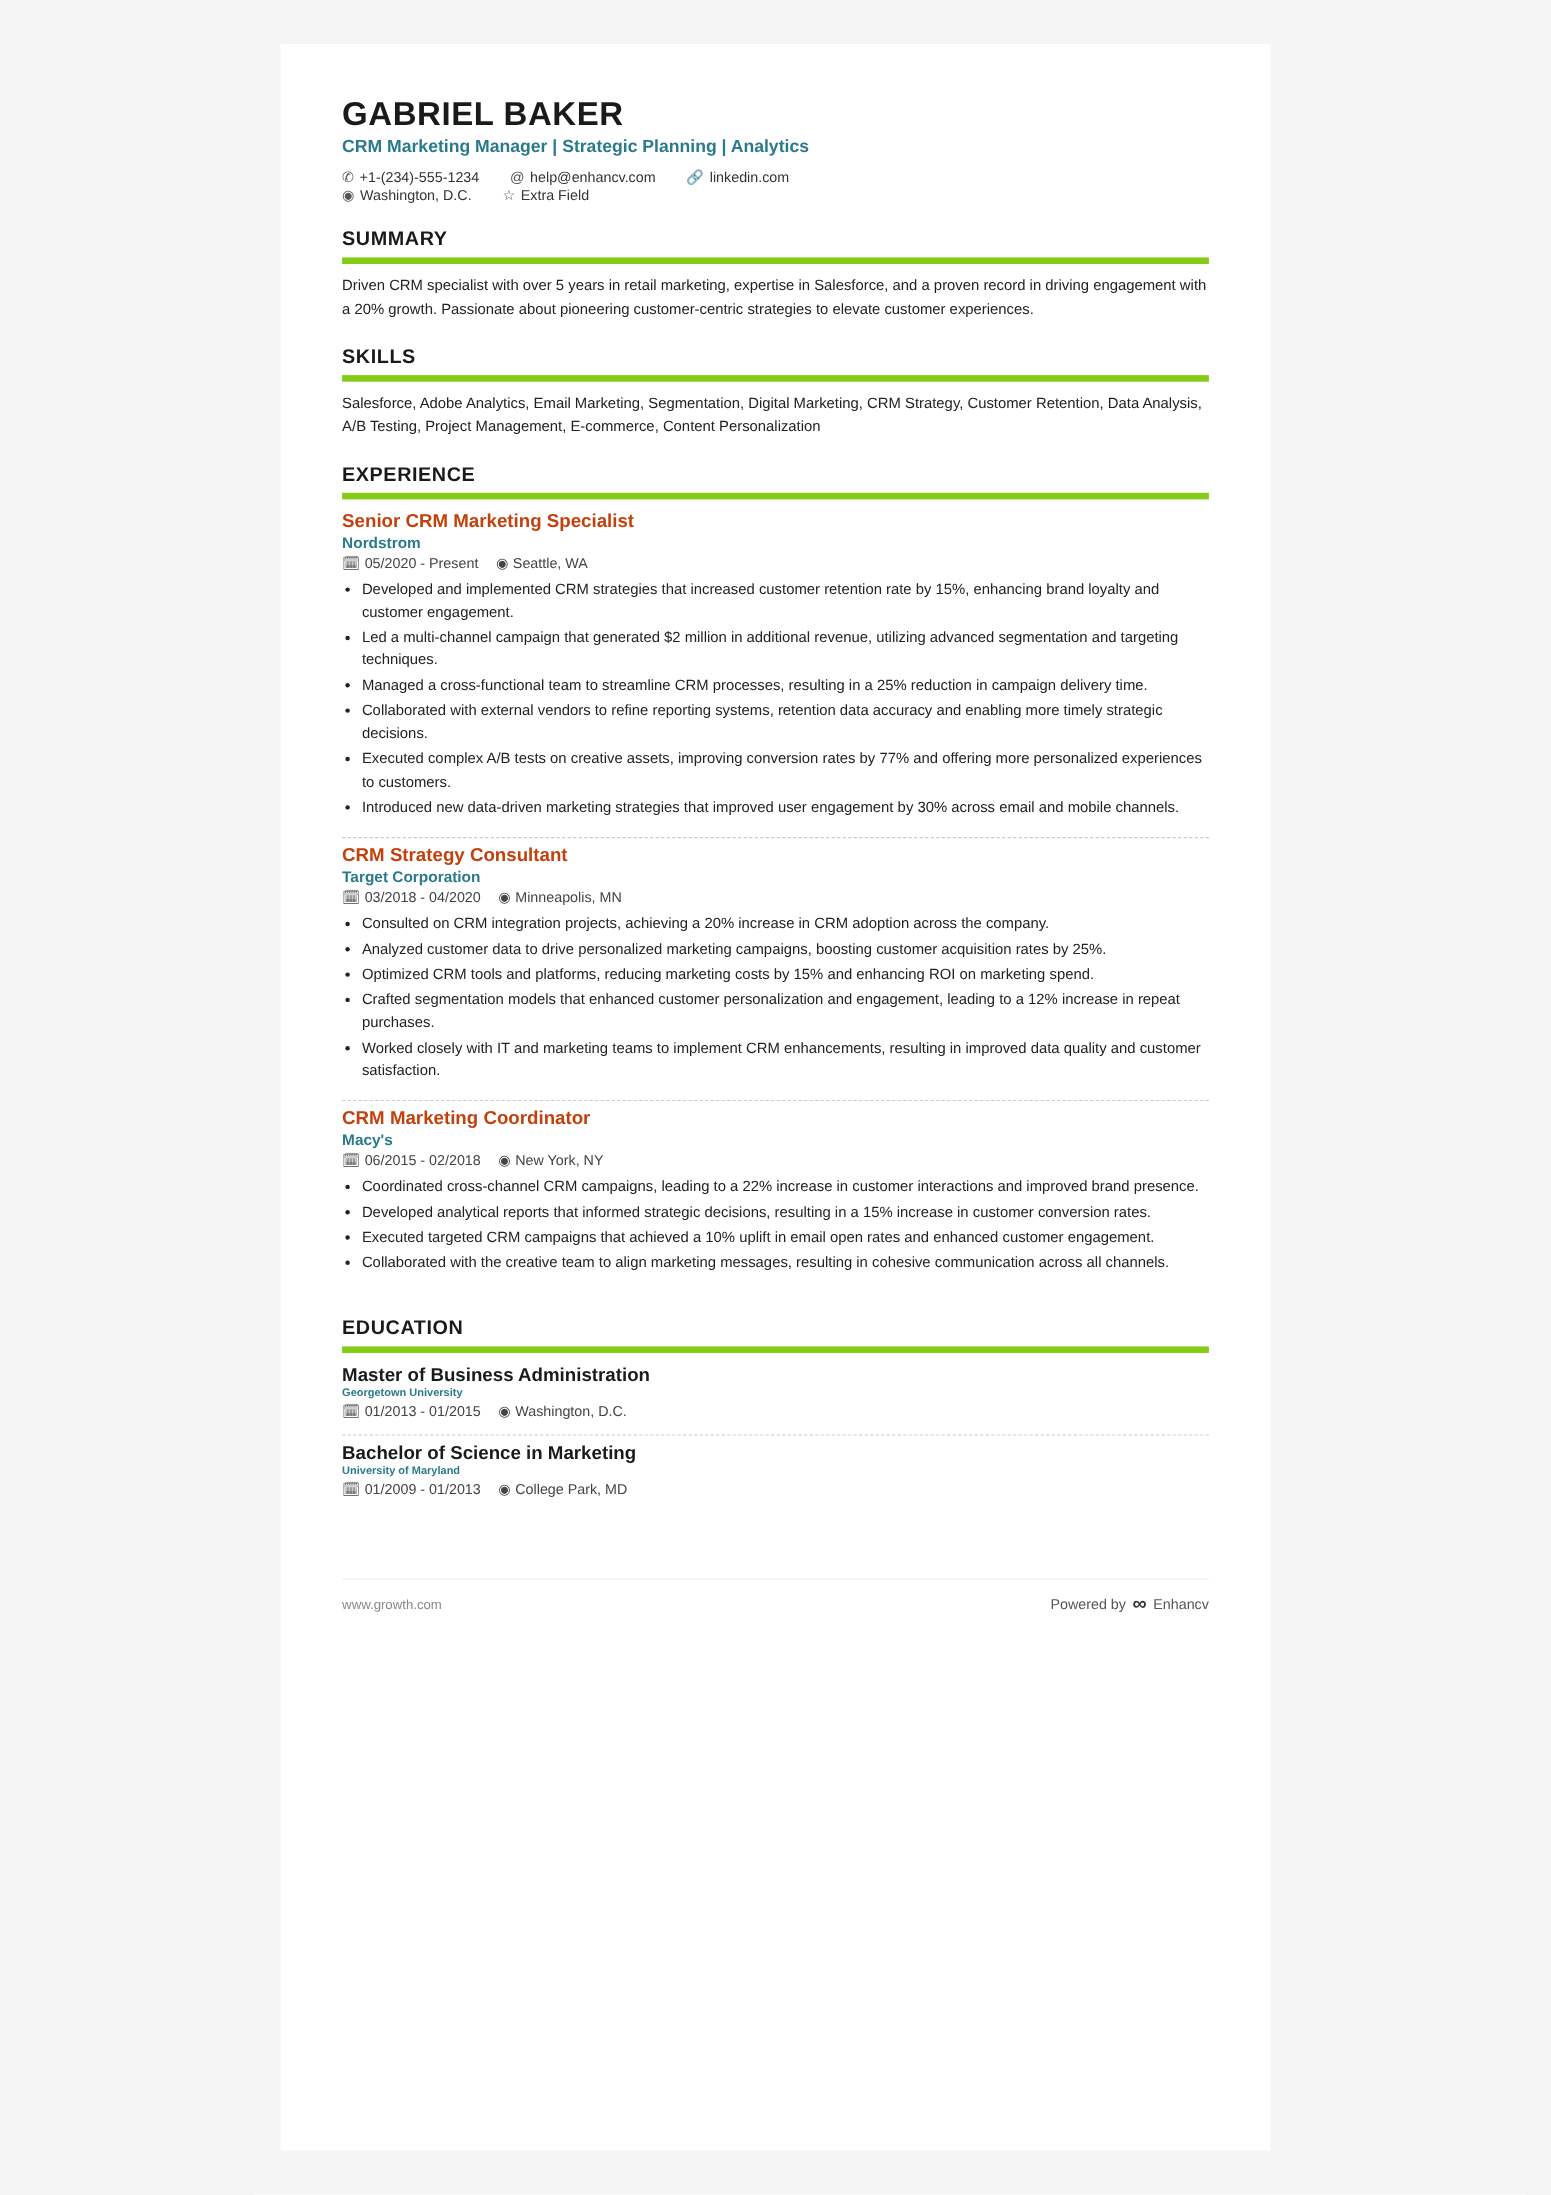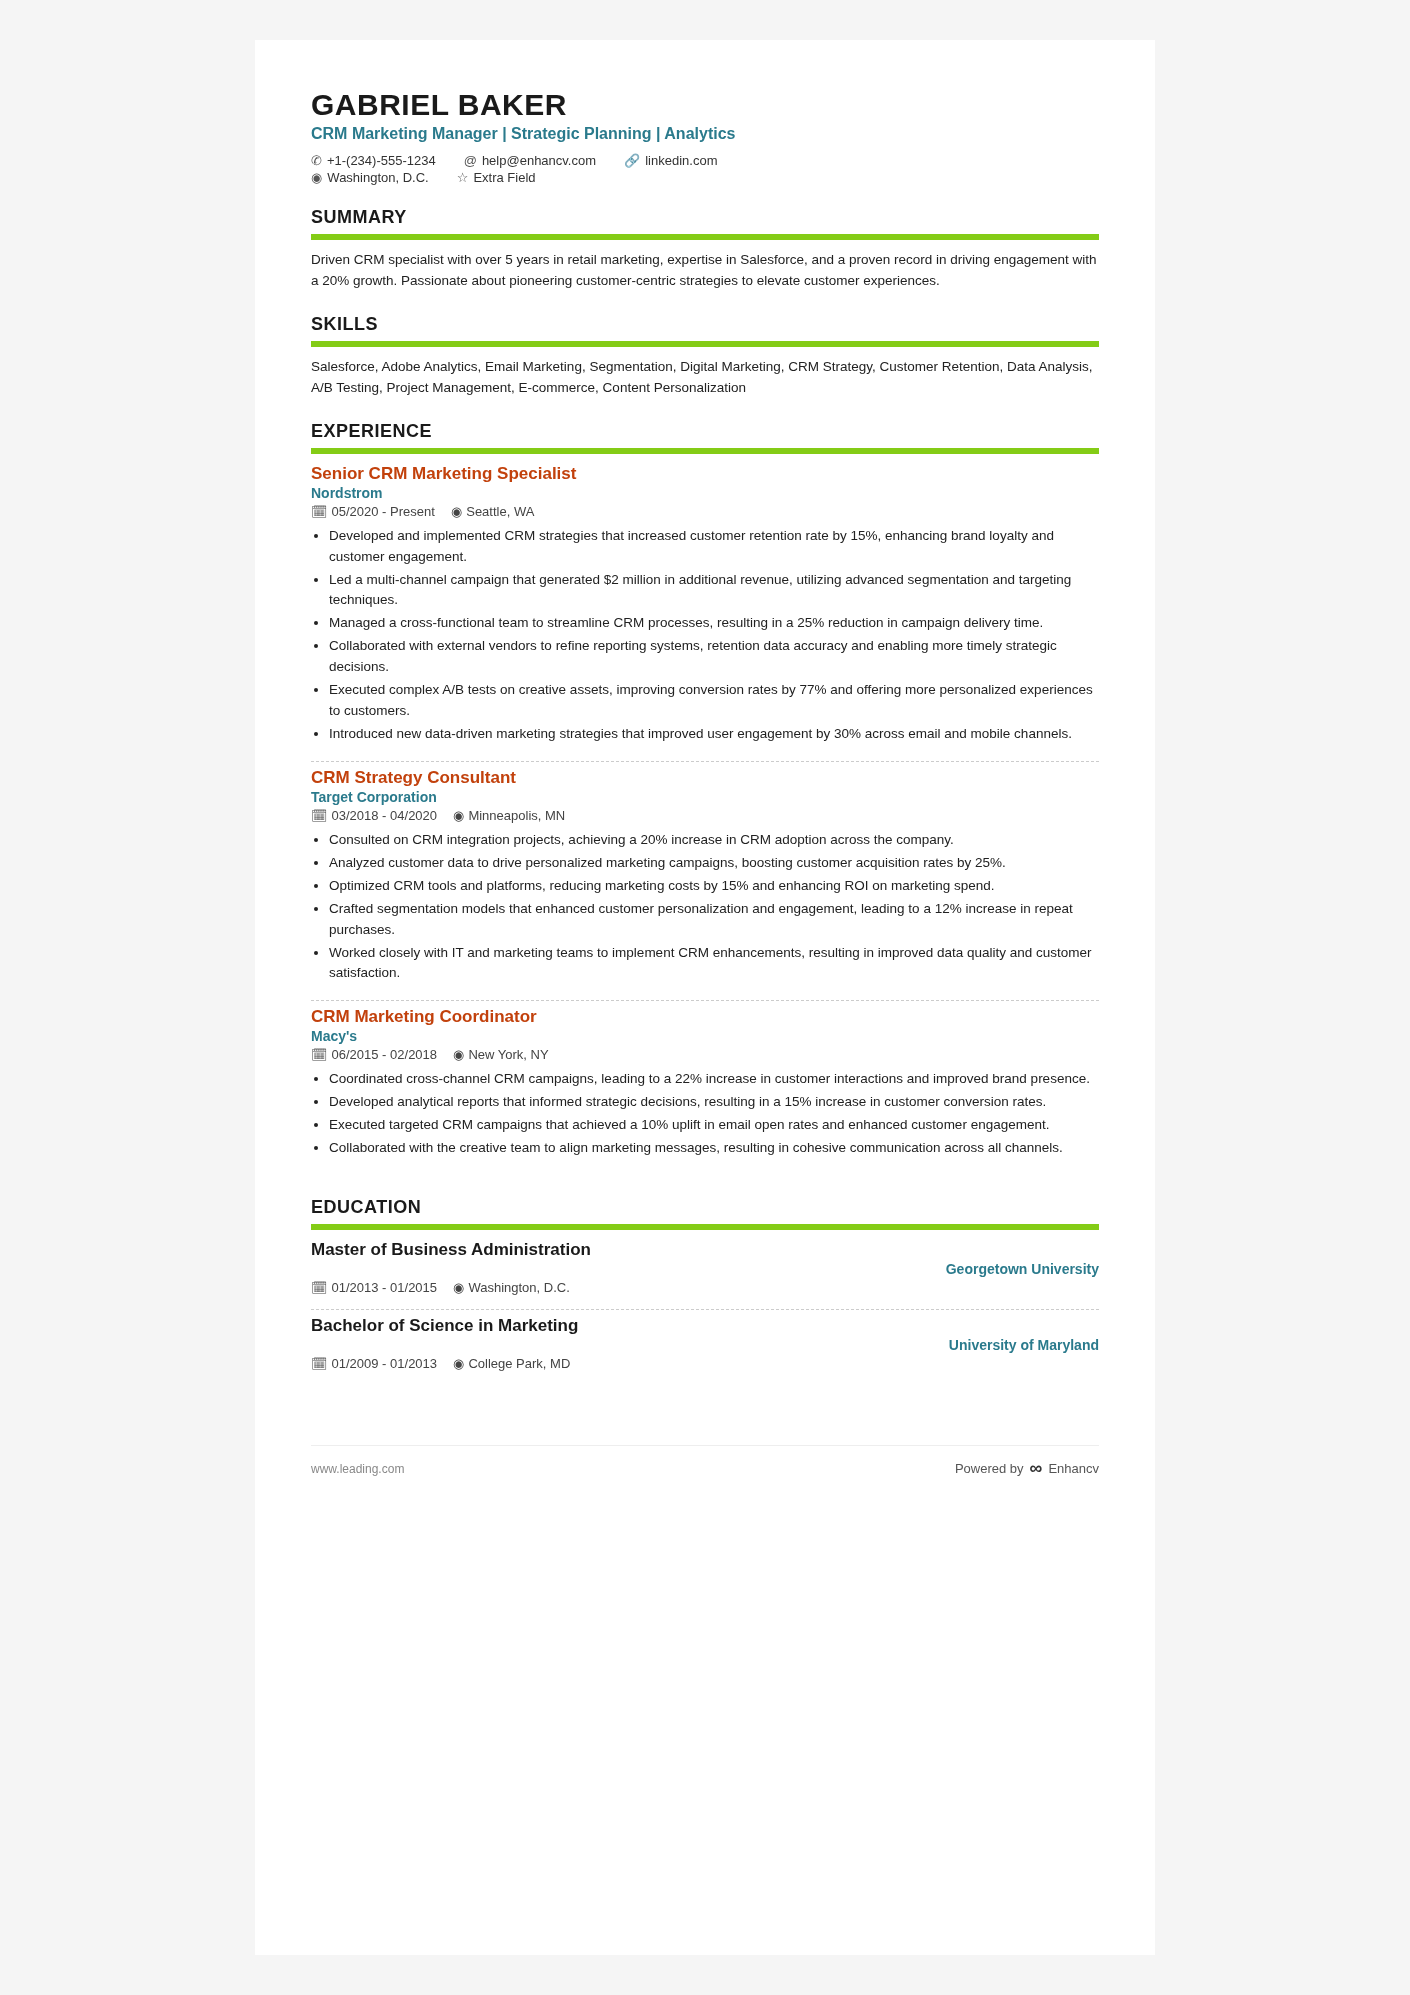--- a/index.html
+++ b/index.html
@@ -117,25 +117,24 @@
     .edu-entry:last-child {
       border-bottom: none;
     }
     .edu-degree {
       font-size: 17px;
       font-weight: 700;
       color: #1a1a1a;
       margin-bottom: 1px;
     }
     .edu-school {
-      font-size: 14px;
+      font-size: 10px;
       font-weight: 700;
       color: #2a7a8c;
       margin-bottom: 3px;
-      text-align: right;
     }
     .edu-meta {
       font-size: 13px;
       color: #444;
       display: flex;
       align-items: center;
       gap: 16px;
     }
     .footer {
       margin-top: 60px;
@@ -304,21 +303,21 @@
         <div class="exp-meta-item">
           <span>◉</span>
           <span>College Park, MD</span>
         </div>
       </div>
     </div>
 
   </div>
 
   <div class="footer">
-    <span>www.leading.com</span>
+    <span>www.growth.com</span>
     <div class="enhancv-logo">
       <span>Powered by</span>
       <span class="logo-icon">∞</span>
       <span>Enhancv</span>
     </div>
   </div>
 
 </div>
 
 </body></html>

